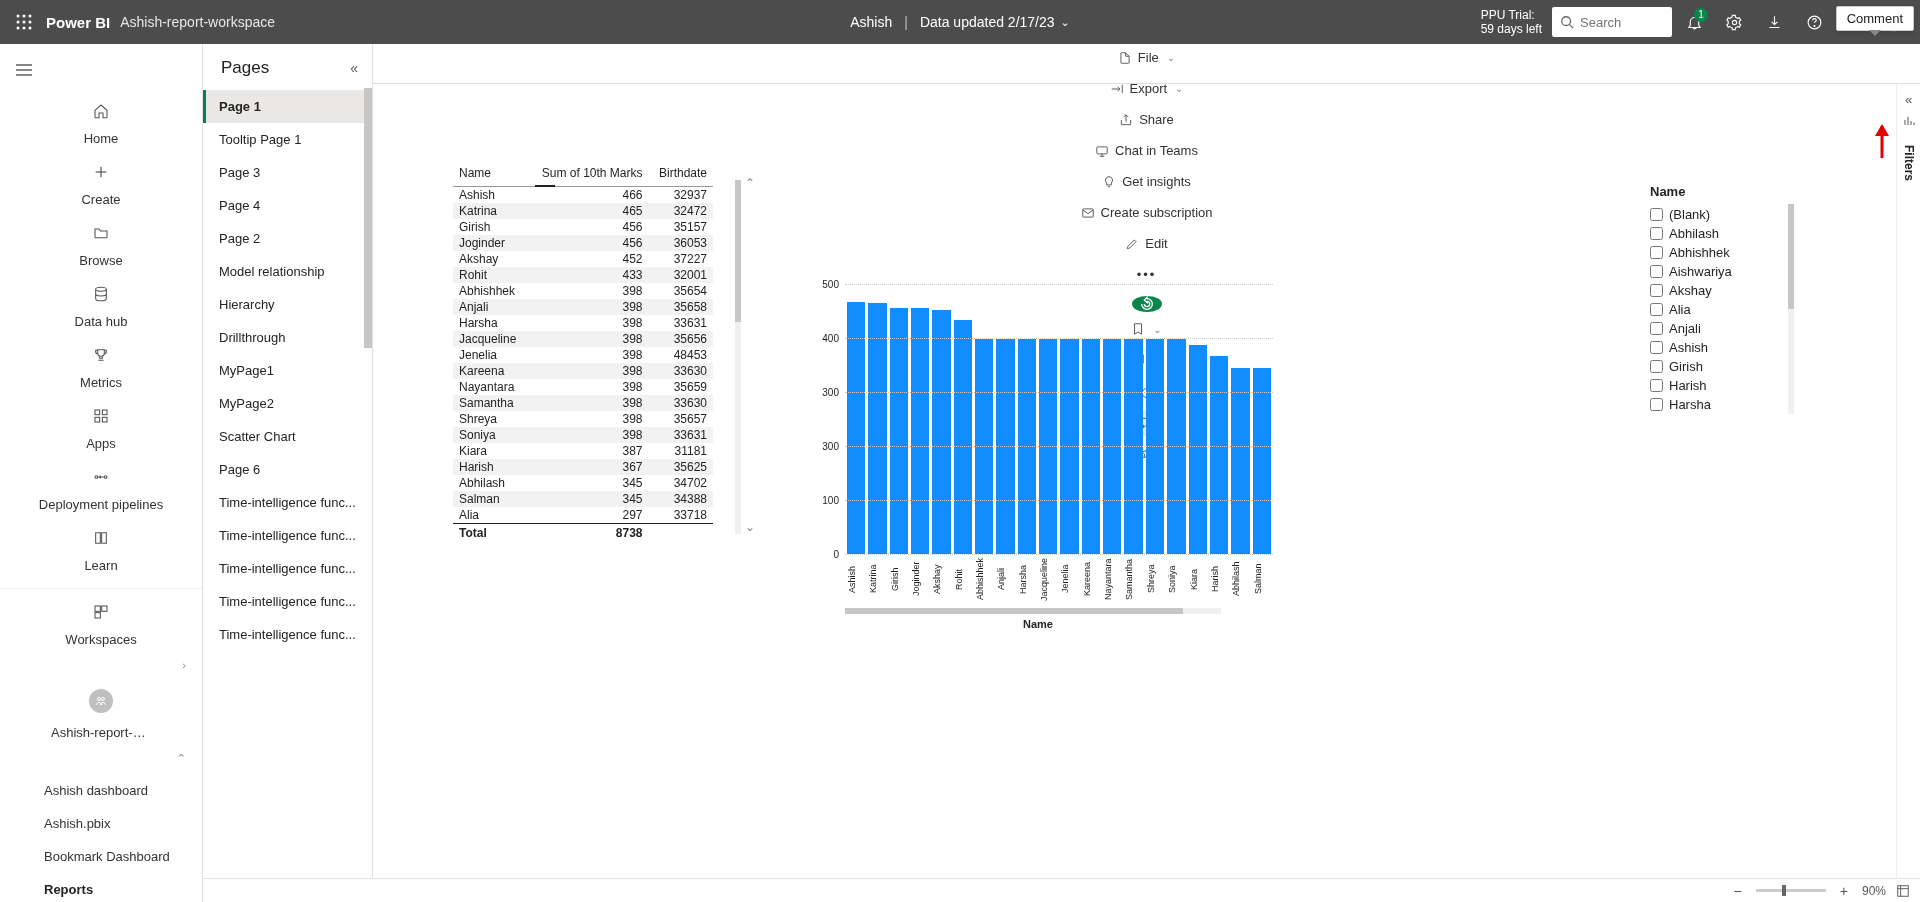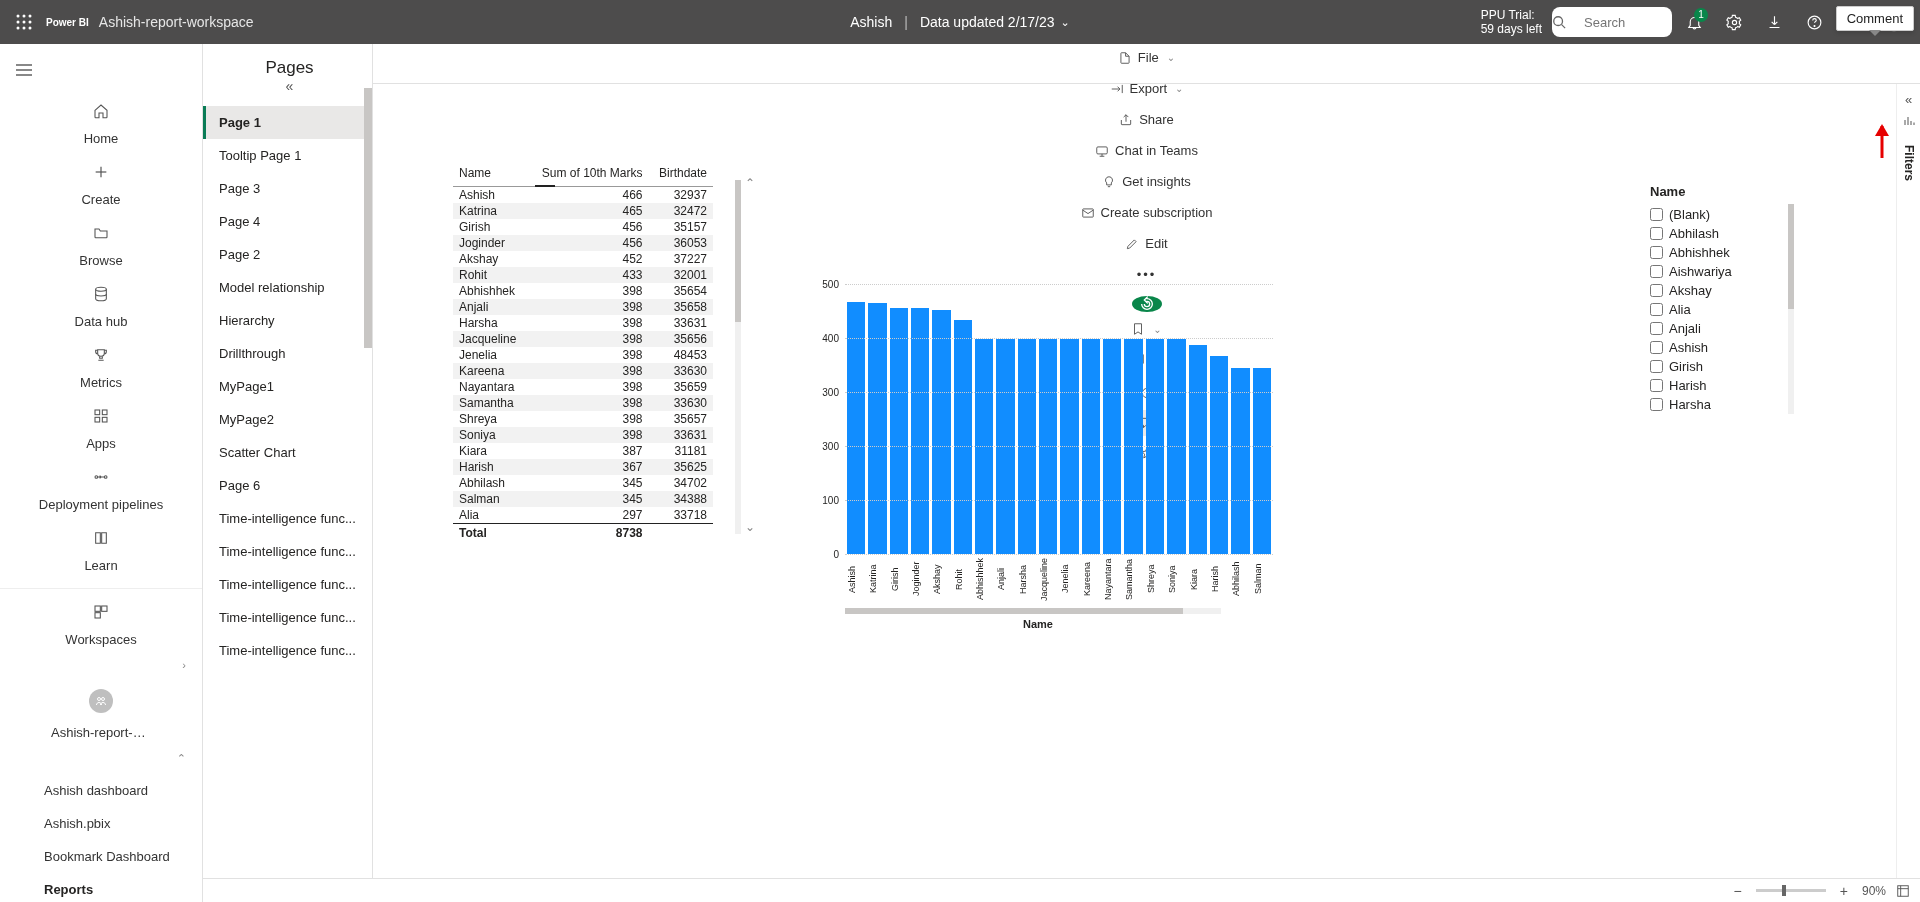--- a/index.html
+++ b/index.html
@@ -1,27 +1,27 @@
 <!DOCTYPE html>
 <html><head>
 <meta charset="utf-8">
 <style>
 * { margin:0; padding:0; box-sizing:border-box; font-family:"Segoe UI",Arial,sans-serif; }
 body { font-size:13px; color:#252423; background:#fff; overflow:hidden; }
 
 
 .topbar { height:44px; background:#4d4c4c; color:#fff; display:flex; align-items:center; padding:0 8px; }
 .topbar .waffle { width:32px; height:32px; display:flex; align-items:center; justify-content:center; cursor:pointer; }
-.topbar .brand { font-weight:600; font-size:10px; margin-left:6px; margin-right:10px; }
+.topbar .brand { font-weight:600; font-size:15px; margin-left:6px; margin-right:10px; }
 .topbar .wsname { font-size:14px; color:#e6e6e6; }
 .topbar .center { position:absolute; left:50%; transform:translateX(-50%); display:flex; align-items:center; gap:6px; font-size:14px; }
 .topbar .center .sep { color:#bbb; margin:0 6px; }
 .topbar .right { margin-left:auto; display:flex; align-items:center; gap:4px; }
 .ppu { line-height:1.2; font-size:12px; text-align:left; margin-right:6px; }
-.searchbox { background:#fff; border-radius:8px; display:flex; align-items:center; padding:4px 0; width:120px; height:30px; color:#666; gap:18px; }
+.searchbox { background:#fff; border-radius:2px; display:flex; align-items:center; padding:4px 8px; width:120px; height:30px; color:#666; gap:6px; }
 .searchbox input { border:none; outline:none; font-size:13px; width:80px; background:transparent; color:#666; }
 .tb-icon { width:36px; height:36px; display:flex; align-items:center; justify-content:center; cursor:pointer; color:#fff; position:relative; }
 .badge { position:absolute; top:4px; right:4px; background:#09864a; color:#fff; border-radius:8px; font-size:10px; padding:0 4px; line-height:14px; min-width:14px; text-align:center; }
 .tooltip { position:absolute; top:6px; right:6px; background:#fff; color:#222; padding:4px 10px; border:1px solid #ccc; border-radius:2px; font-size:13px; z-index:20; box-shadow:0 2px 4px rgba(0,0,0,.15); }
 .tooltip::after { content:""; position:absolute; bottom:-6px; left:50%; transform:translateX(-50%); border:6px solid transparent; border-top-color:#888; border-bottom:none; }
 
 
 .columns { display:flex; height:calc(100vh - 44px); }
 .leftnav { width:203px; border-right:1px solid #e1e1e1; padding-top:8px; overflow:hidden; }
 .leftnav .burger { width:40px; height:36px; display:flex; align-items:center; justify-content:center; cursor:pointer; color:#555; margin-bottom:6px; margin-left:4px; }
@@ -29,21 +29,21 @@
 .leftnav .divider { border-top:1px solid #eee; margin:6px 0; }
 .leftnav .subitem { padding:9px 16px 9px 44px; cursor:pointer; color:#333; }
 .leftnav .subitem.current { border-left:3px solid #0a7c56; font-weight:400; padding-left:41px; }
 .leftnav .subhead { padding:9px 16px 9px 44px; font-weight:600; }
 .leftnav .hint { padding:9px 16px 9px 44px; font-style:italic; color:#666; font-size:12px; }
 .leftnav .chev { margin-left:auto; color:#888; font-size:11px; }
 .leftnav .circle { width:24px; height:24px; border-radius:50%; background:#bfbfbf; display:flex; align-items:center; justify-content:center; }
 .leftnav .ellips { white-space:nowrap; overflow:hidden; text-overflow:ellipsis; max-width:100px; }
 
 .pagespane { width:170px; border-right:1px solid #e1e1e1; display:flex; flex-direction:column; position:relative; }
-.pagespane .hdr { display:flex; align-items:center; justify-content:space-between; padding:14px 14px 12px 18px; font-size:17px;flex-direction:column; }
+.pagespane .hdr { display:flex; align-items:center; justify-content:space-between; padding:14px 14px 12px 18px; font-size:17px; }
 .pagespane .collapse { cursor:pointer; color:#555; font-size:14px; }
 .pagespane .list { overflow-y:auto; flex:1; }
 .pagespane .pg { padding:9px 14px 9px 16px; cursor:pointer; white-space:nowrap; overflow:hidden; text-overflow:ellipsis; }
 .pagespane .pg.active { background:#e9e8e7; border-left:3px solid #0a7c56; font-weight:600; padding-left:13px; }
 .pagespane .scrollbar { position:absolute; right:0; top:44px; bottom:0; width:8px; }
 .pagespane .scrollbar .thumb { position:absolute; top:0; width:8px; height:260px; background:#c8c6c4; }
 
 
 .report { flex:1; display:flex; flex-direction:column; position:relative; min-width:0; }
 .cmdbar { height:40px; border-bottom:1px solid #e1e1e1; display:flex; align-items:center; padding:0 8px; gap:4px;flex-direction:column; }

